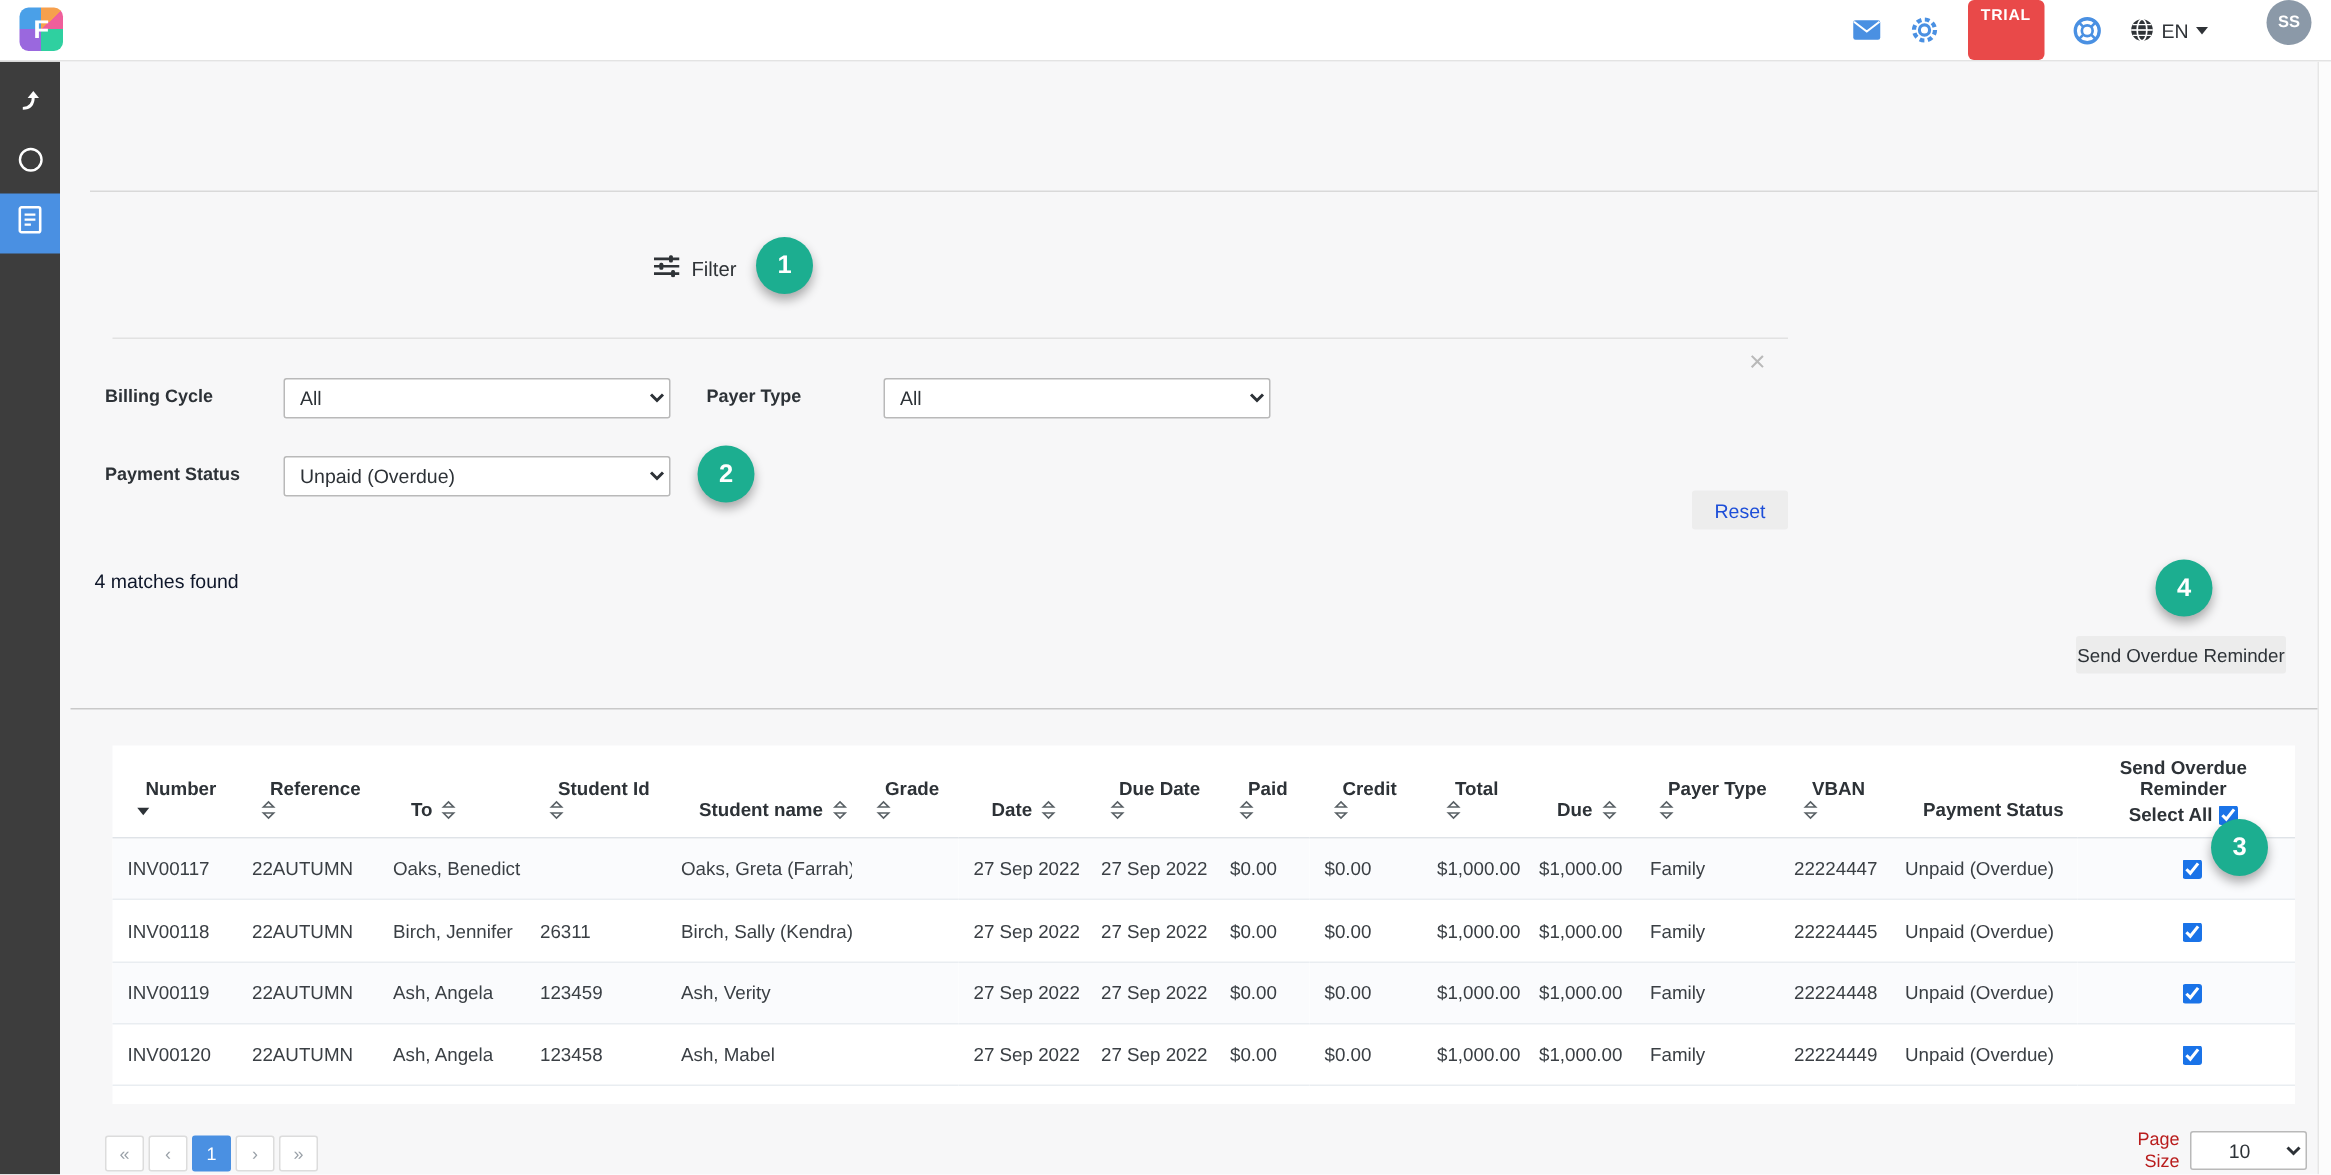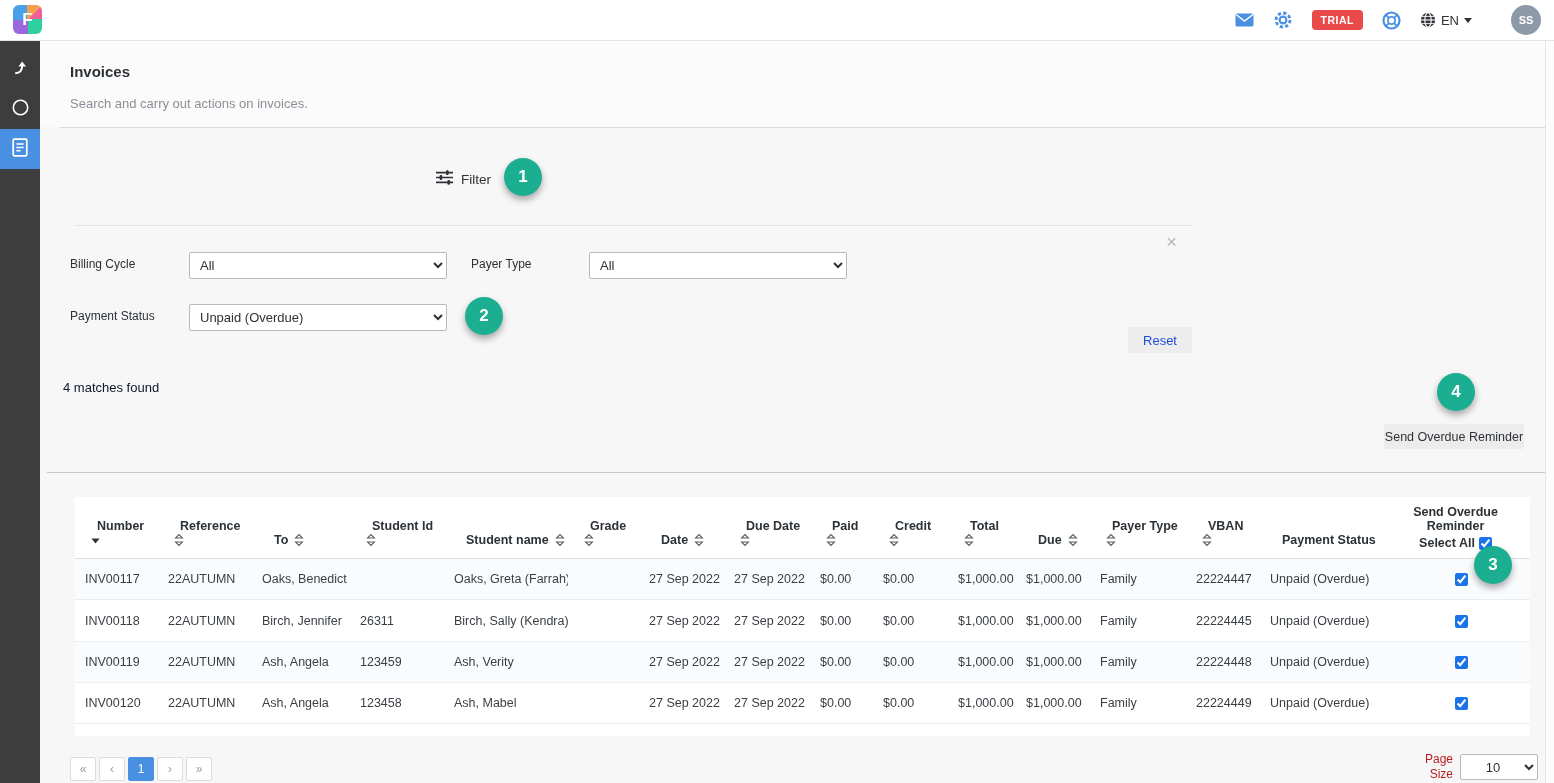--- a/index.html
+++ b/index.html
@@ -5,21 +5,21 @@
   * { margin:0; padding:0; box-sizing:border-box; }
   html,body { background:#ffffff; }
   body { font-family:"Liberation Sans","DejaVu Sans",sans-serif; color:#2d3237; }
   .screen { position:relative; width:1554px; height:783px; background:#f7f7f8; overflow:hidden; }
 
   
   .topbar { position:absolute; left:0; top:0; width:1554px; height:41px; background:#fff; border-bottom:1px solid #e3e3e3; z-index:6; }
   .logo { position:absolute; left:13px; top:5px; width:29px; height:29px; border-radius:6px;
           background:conic-gradient(from 0deg, #f6a04d 0 13%, #ef5f9b 13% 25%, #2fd0a0 25% 50%, #9a68de 50% 75%, #4aa0e8 75% 100%);
           display:flex; align-items:center; justify-content:center; color:#fff; font-weight:bold; font-size:17px; cursor:pointer; }
-  .topbar-right { position:absolute; right:13px; top:0; height:40px; display:flex; align-items:center; gap:19px; }
+  .topbar-right { position:absolute; right:13px; top:0; height:40px; display:flex; gap:19px; }
   .tb-icon { display:flex; align-items:center; justify-content:center; cursor:pointer; }
   .trial-badge { background:#e94949; color:#fff; font-size:10.5px; font-weight:bold; letter-spacing:.5px;
                  padding:4px 9px; border-radius:4px; }
   .lang { display:flex; align-items:center; gap:5px; cursor:pointer; }
   .lang-label { font-size:13px; color:#2f3337; }
   .caret-down { width:0; height:0; border-left:4.5px solid transparent; border-right:4.5px solid transparent; border-top:5px solid #2f3337; }
   .avatar { width:30px; height:30px; border-radius:50%; background:#8b99a8; color:#fff; font-size:11px; font-weight:bold;
             display:flex; align-items:center; justify-content:center; cursor:pointer;margin-left:20px; }
 
   
@@ -46,21 +46,21 @@
   .filter-toggle { position:absolute; left:436px; top:166px; height:27px; display:flex; align-items:center; gap:8px; cursor:pointer; }
   .filter-label { font-size:13.5px; color:#2f3337; }
 
   .step-badge { position:absolute; width:38px; height:38px; border-radius:50%; background:#1cae90; color:#fff;
                 font-size:17px; font-weight:bold; display:flex; align-items:center; justify-content:center;
                 box-shadow:0 4px 7px rgba(0,0,0,.33); z-index:4; }
 
   .filter-divider { position:absolute; left:75px; top:225px; width:1117px; height:0; border-top:1px solid #e2e2e2; }
   .filter-close { position:absolute; left:1166px; top:232px; font-size:19px; color:#b9b9b9; cursor:pointer; line-height:1; }
 
-  .field-label { position:absolute; font-size:12px; font-weight:normal; color:#2d3237; }
+  .field-label { position:absolute; font-size:12px; font-weight:bold; color:#2d3237; }
   .select { position:absolute; width:258px; height:27px; border:1px solid #b9b9b9; border-radius:2px; background:#fff;
             font-size:13px; color:#2d3237; padding:0 6px; font-family:inherit; }
   .reset-btn { position:absolute; left:1128px; top:327px; width:64px; height:26px; background:#ededed; border:none;
                font-size:13px; color:#1d4ed8; font-family:inherit; border-radius:2px; cursor:pointer; }
 
   .matches { position:absolute; left:63px; top:380px; font-size:13px; color:#0f172a; }
   .send-reminder-btn { position:absolute; left:1384px; top:424px; width:140px; height:25px; background:#ececec; border:none;
                        font-size:12.5px; color:#2d3237; font-family:inherit; border-radius:2px; cursor:pointer; }
   .section-divider { position:absolute; left:47px; top:472px; width:1498px; height:0; border-top:1px solid #c9c9c9; }
 
@@ -164,24 +164,20 @@
         <svg width="16" height="19" viewBox="0 0 16 19">
             <rect x="1.2" y="1.2" width="13.6" height="16.6" rx="1.2" fill="none" stroke="#fff" stroke-width="1.7"></rect>
             <path d="M4.4 6 H11.6 M4.4 9.4 H11.6 M4.4 12.8 H8.6" stroke="#fff" stroke-width="1.5"></path>
           </svg>
       </span>
     </div>
   </div>
 
   <div class="scroll-strip"></div>
 
-  <div class="page-head">
-    <div class="page-title">Invoices</div>
-    <div class="page-subtitle">Search and carry out actions on invoices.</div>
-  </div>
   <div class="head-divider"></div>
 
   <div class="filter-toggle">
     <span>
       <svg width="17" height="15" viewBox="0 0 17 15">
           <path d="M0 2.6 H17 M0 7.5 H17 M0 12.4 H17" stroke="#2f3337" stroke-width="1.7"></path>
           <rect x="10" y="0.2" width="2.6" height="4.8" rx="1" fill="#2f3337"></rect>
           <rect x="3.6" y="5.1" width="2.6" height="4.8" rx="1" fill="#2f3337"></rect>
           <rect x="11.4" y="10" width="2.6" height="4.8" rx="1" fill="#2f3337"></rect>
         </svg>

